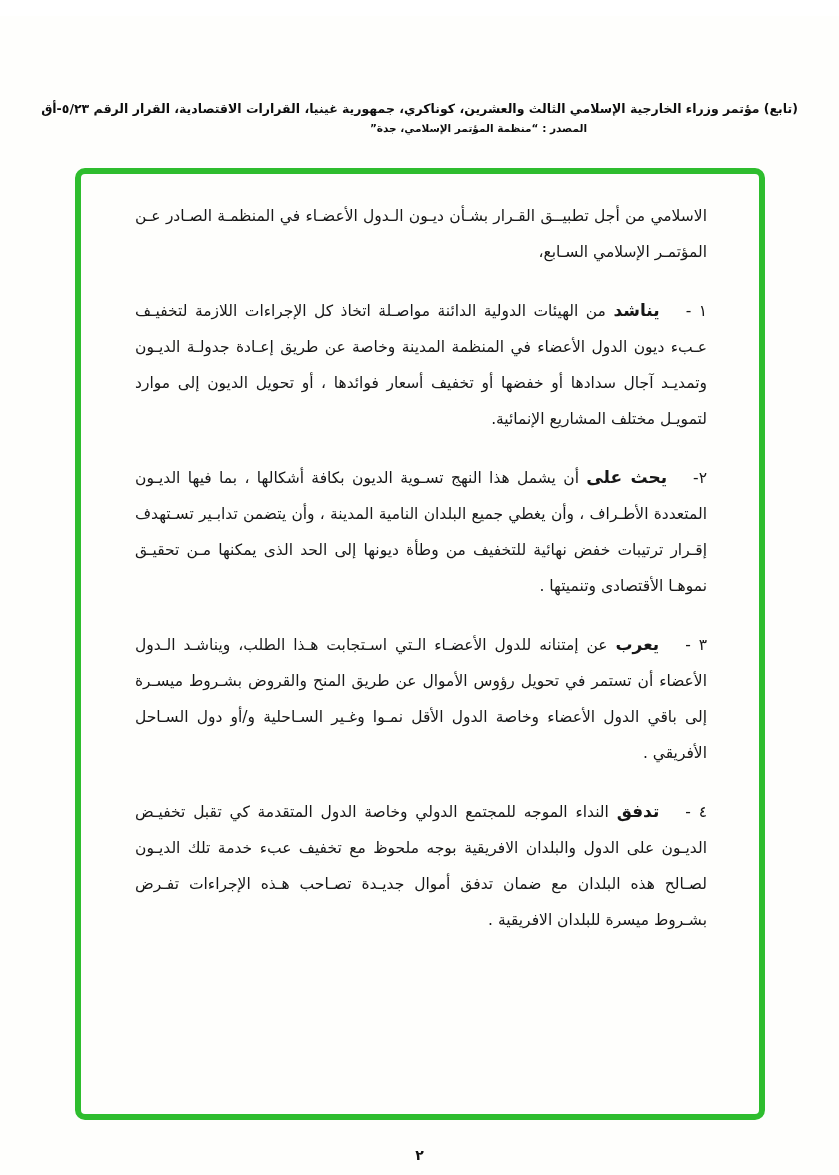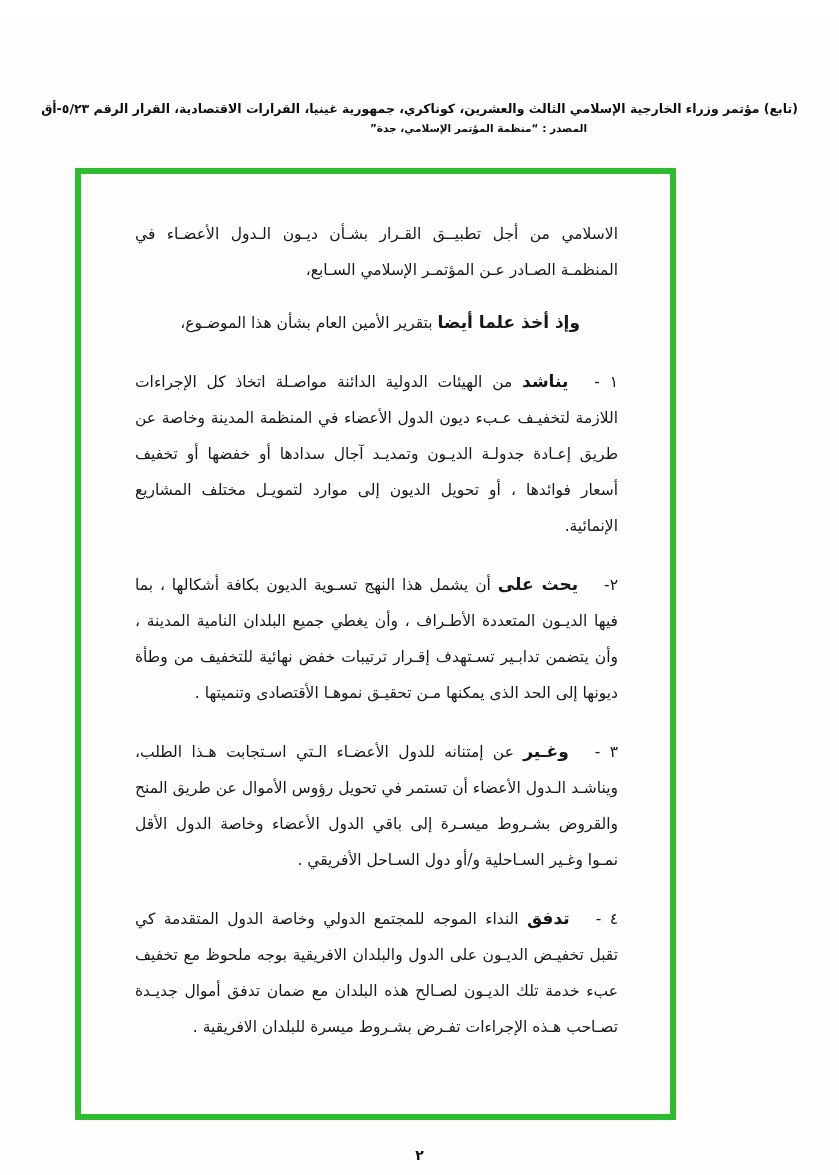--- a/index.html
+++ b/index.html
@@ -31,24 +31,24 @@
     font-weight:bold;
     direction:rtl;
     text-align:center;
     padding-left:118px;
     margin-top:3px;
     color:#0d0d0d;
   }
   .frame {
     position:absolute;
     top:152px; left:75px;
-    width:601px; height:952px;
+    width:690px; height:952px;
     border:6px solid #2ebd2e;
-    border-radius:1px;
-    padding:42px 52px 30px 54px;
+    border-radius:10px;
+    padding:24px 52px 30px 54px;
     direction:rtl;
     background:#fefefc;
   }
   .para {
     font-size:15.5px;
     line-height:36px;
     text-align:justify;
     color:#171717;
   }
   .para.gap   { margin-top:16px; }
@@ -79,34 +79,31 @@
   <div class="header">
     <div class="header-line1">(تابع) مؤتمر وزراء الخارجية الإسلامي الثالث والعشرين، كوناكري، جمهورية غينيا، القرارات الاقتصادية، القرار الرقم ٥/٢٣-أق</div>
     <div class="header-line2">المصدر :  “منظمة المؤتمر الإسلامي، جدة”</div>
   </div>
 
   <div class="frame">
 
     <p class="para">الاسلامي من أجل تطبيــق القـرار بشـأن ديـون الـدول الأعضـاء في المنظمـة الصـادر عـن المؤتمـر الإسلامي السـابع،</p>
 
 
-    <p class="para gap indent">
-      <span class="lead">وإذ أخذ علما أيضا</span><span> بتقرير الأمين العام بشأن هذا الموضـوع،</span>
-    </p>
 
     <p class="para item">
       <span class="num">١ -</span><span class="lead">يناشد</span><span> من الهيئات الدولية الدائنة مواصـلة اتخاذ كل الإجراءات اللازمة لتخفيـف عـبء ديون الدول الأعضاء في المنظمة المدينة وخاصة عن طريق إعـادة جدولـة الديـون وتمديـد آجال سدادها أو خفضها أو تخفيف أسعار فوائدها ، أو تحويل الديون إلى موارد لتمويـل مختلف المشاريع الإنمائية.</span>
     </p>
 
     <p class="para item">
       <span class="num">٢-</span><span class="lead">يحث على</span><span> أن يشمل هذا النهج تسـوية الديون بكافة أشكالها ، بما فيها الديـون المتعددة الأطـراف ، وأن يغطي جميع البلدان النامية المدينة ، وأن يتضمن تدابـير تسـتهدف إقـرار ترتيبات خفض نهائية للتخفيف من وطأة ديونها إلى الحد الذى يمكنها مـن تحقيـق نموهـا الأقتصادى وتنميتها .</span>
     </p>
 
     <p class="para item">
-      <span class="num">٣ -</span><span class="lead">وغـير</span><span> عن إمتنانه للدول الأعضـاء الـتي اسـتجابت هـذا الطلب، ويناشـد الـدول الأعضاء أن تستمر في تحويل رؤوس الأموال عن طريق المنح والقروض بشـروط ميسـرة إلى باقي الدول الأعضاء وخاصة الدول الأقل نمـوا وغـير السـاحلية و/أو دول السـاحل الأفريقي .</span>
+      <span class="num">٣ -</span><span class="lead">يعرب</span><span> عن إمتنانه للدول الأعضـاء الـتي اسـتجابت هـذا الطلب، ويناشـد الـدول الأعضاء أن تستمر في تحويل رؤوس الأموال عن طريق المنح والقروض بشـروط ميسـرة إلى باقي الدول الأعضاء وخاصة الدول الأقل نمـوا وغـير السـاحلية و/أو دول السـاحل الأفريقي .</span>
     </p>
 
     <p class="para item">
       <span class="num">٤ -</span><span class="lead">تدفق</span><span> النداء الموجه للمجتمع الدولي وخاصة الدول المتقدمة كي تقبل تخفيـض الديـون على الدول والبلدان الافريقية بوجه ملحوظ مع تخفيف عبء خدمة تلك الديـون لصـالح هذه البلدان مع ضمان تدفق أموال جديـدة تصـاحب هـذه الإجراءات تفـرض بشـروط ميسرة للبلدان الافريقية .</span>
     </p>
 
   </div>
 
   <div class="page-number">٢</div>
 

